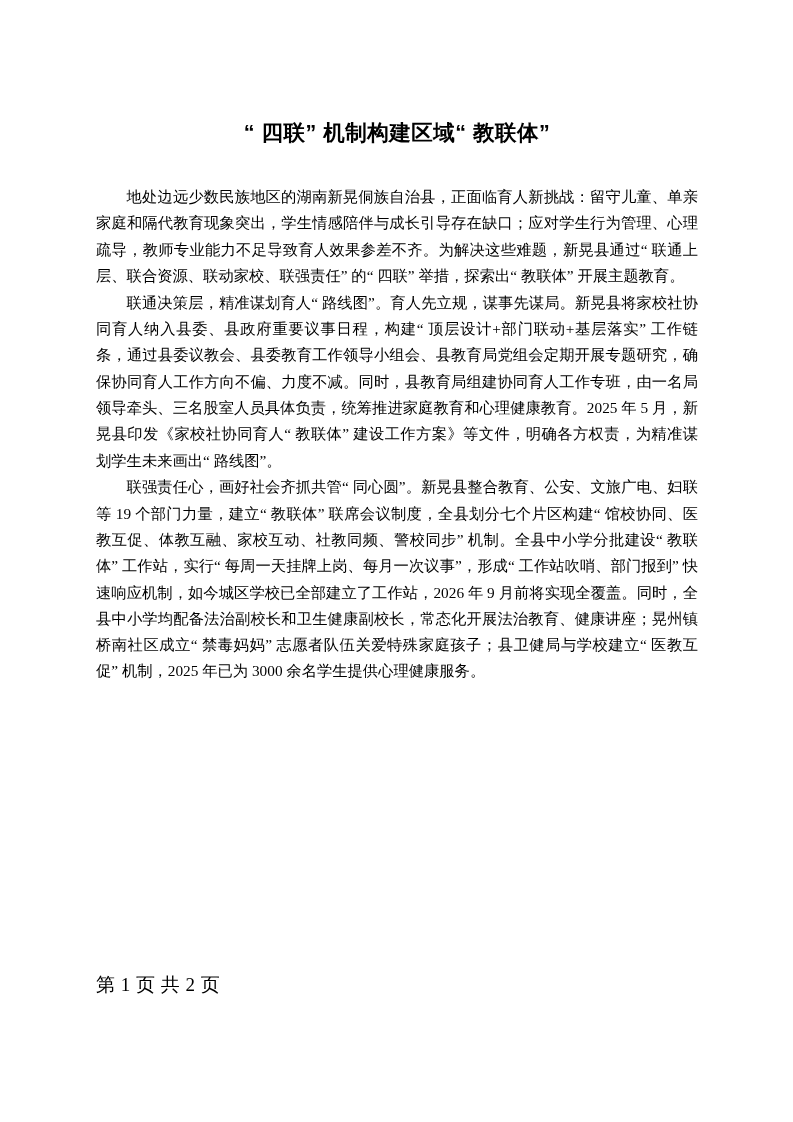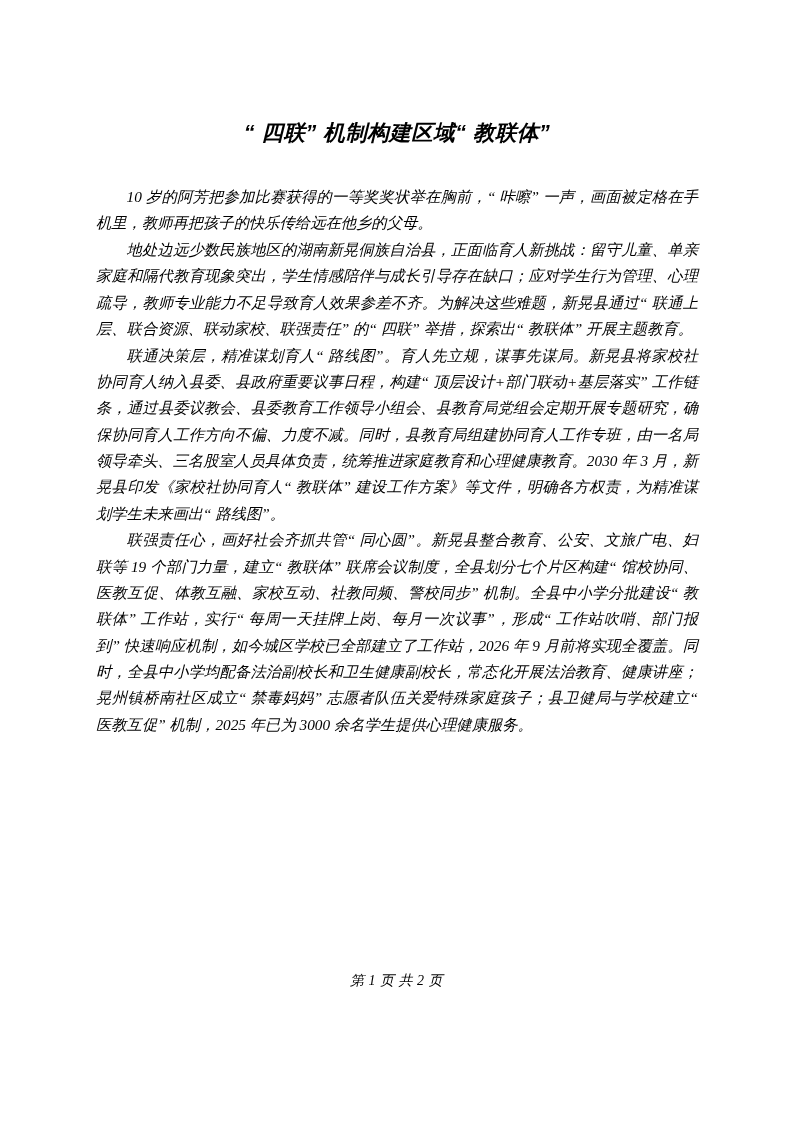--- a/index.html
+++ b/index.html
@@ -16,21 +16,20 @@
     overflow: hidden;
   }
   .page {
     position: absolute;
     left: 0;
     top: 0;
     width: 793px;
     height: 1122px;
     box-sizing: border-box;
     padding: 0;
-    font-style: italic;
   }
   .content {
     position: absolute;
     left: 96px;
     top: 118px;
     width: 602px;
   }
   .doc-title {
     font-family: "Liberation Sans", "DejaVu Sans", sans-serif;
     font-weight: bold;
@@ -47,34 +46,33 @@
     text-align: justify;
     text-justify: inter-ideograph;
     text-indent: 2em;
     word-break: break-all;
   }
   .footer {
     position: absolute;
     left: 96px;
     right: 96px;
     top: 972px;
-    font-size: 14px;
+    font-size: 19px;
     font-family: "Liberation Serif", "DejaVu Serif", serif;
-    text-align: center;
+    text-align: left;
     letter-spacing: 0.5px;
   }
 </style>
 </head>
 <body>
 
 <div class="page">
   <div class="content">
     <h1 class="doc-title">“ 四联” 机制构建区域“ 教联体”</h1>
 
-    <p class="para">10 岁的阿芳把参加比赛获得的一等奖奖状举在胸前，“ 咔嚓” 一声，画面被定格在手机里，教师再把孩子的快乐传给远在他乡的父母。</p>
     <p class="para">地处边远少数民族地区的湖南新晃侗族自治县，正面临育人新挑战：留守儿童、单亲家庭和隔代教育现象突出，学生情感陪伴与成长引导存在缺口；应对学生行为管理、心理疏导，教师专业能力不足导致育人效果参差不齐。为解决这些难题，新晃县通过“ 联通上层、联合资源、联动家校、联强责任” 的“ 四联” 举措，探索出“ 教联体” 开展主题教育。</p>
-    <p class="para">联通决策层，精准谋划育人“ 路线图”。育人先立规，谋事先谋局。新晃县将家校社协同育人纳入县委、县政府重要议事日程，构建“ 顶层设计+部门联动+基层落实” 工作链条，通过县委议教会、县委教育工作领导小组会、县教育局党组会定期开展专题研究，确保协同育人工作方向不偏、力度不减。同时，县教育局组建协同育人工作专班，由一名局领导牵头、三名股室人员具体负责，统筹推进家庭教育和心理健康教育。2030 年 3 月，新晃县印发《家校社协同育人“ 教联体” 建设工作方案》等文件，明确各方权责，为精准谋划学生未来画出“ 路线图”。</p>
+    <p class="para">联通决策层，精准谋划育人“ 路线图”。育人先立规，谋事先谋局。新晃县将家校社协同育人纳入县委、县政府重要议事日程，构建“ 顶层设计+部门联动+基层落实” 工作链条，通过县委议教会、县委教育工作领导小组会、县教育局党组会定期开展专题研究，确保协同育人工作方向不偏、力度不减。同时，县教育局组建协同育人工作专班，由一名局领导牵头、三名股室人员具体负责，统筹推进家庭教育和心理健康教育。2025 年 5 月，新晃县印发《家校社协同育人“ 教联体” 建设工作方案》等文件，明确各方权责，为精准谋划学生未来画出“ 路线图”。</p>
     <p class="para">联强责任心，画好社会齐抓共管“ 同心圆”。新晃县整合教育、公安、文旅广电、妇联等 19 个部门力量，建立“ 教联体” 联席会议制度，全县划分七个片区构建“ 馆校协同、医教互促、体教互融、家校互动、社教同频、警校同步” 机制。全县中小学分批建设“ 教联体” 工作站，实行“ 每周一天挂牌上岗、每月一次议事”，形成“ 工作站吹哨、部门报到” 快速响应机制，如今城区学校已全部建立了工作站，2026 年 9 月前将实现全覆盖。同时，全县中小学均配备法治副校长和卫生健康副校长，常态化开展法治教育、健康讲座；晃州镇桥南社区成立“ 禁毒妈妈” 志愿者队伍关爱特殊家庭孩子；县卫健局与学校建立“ 医教互促” 机制，2025 年已为 3000 余名学生提供心理健康服务。</p>
 
   </div>
 
   <div class="footer">第 1 页 共 2 页</div>
 </div>
 
 </body></html>

